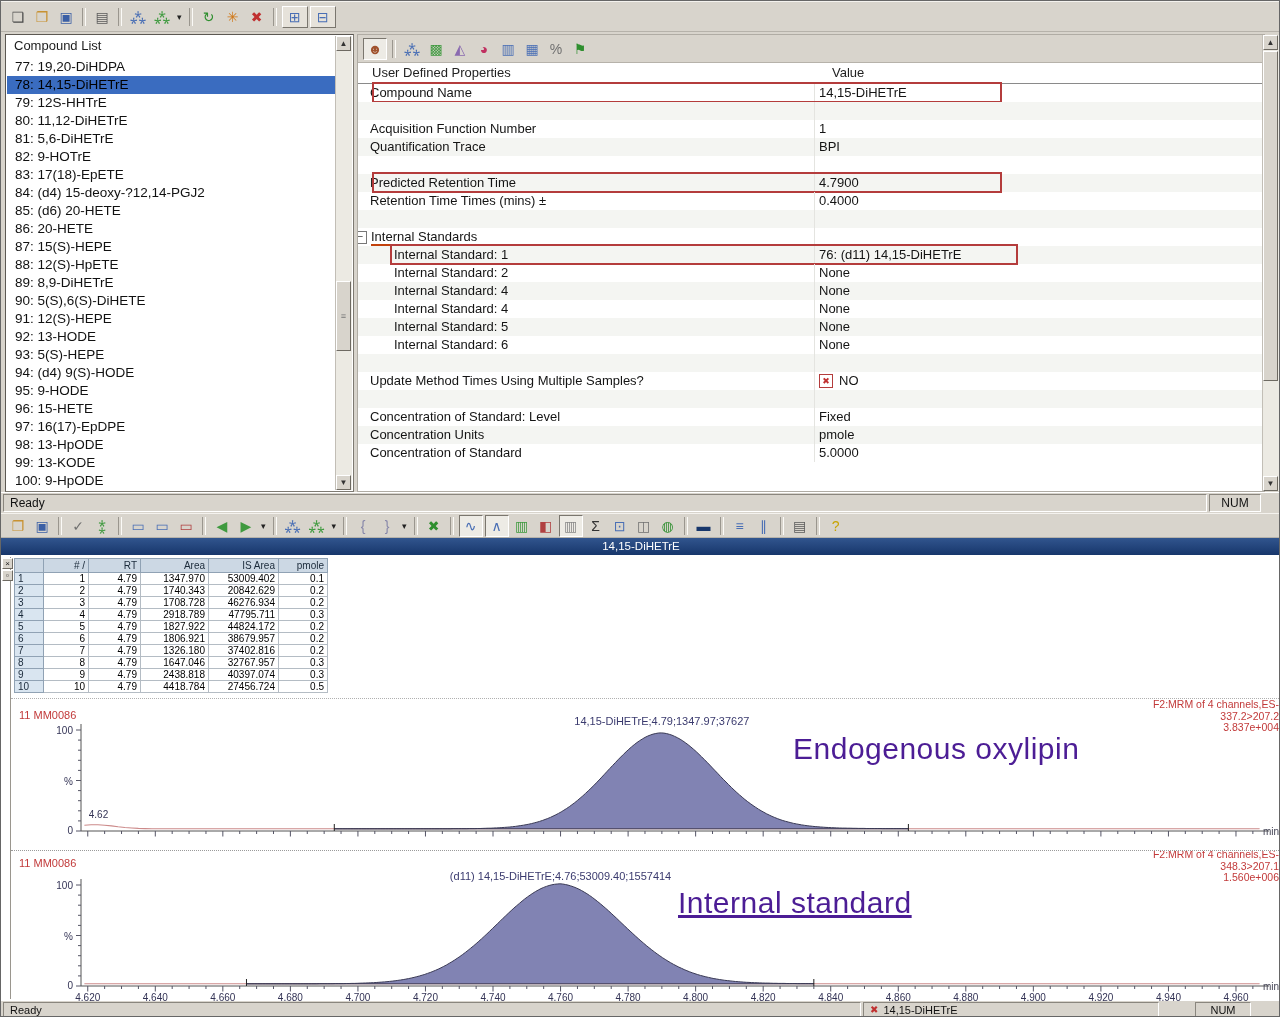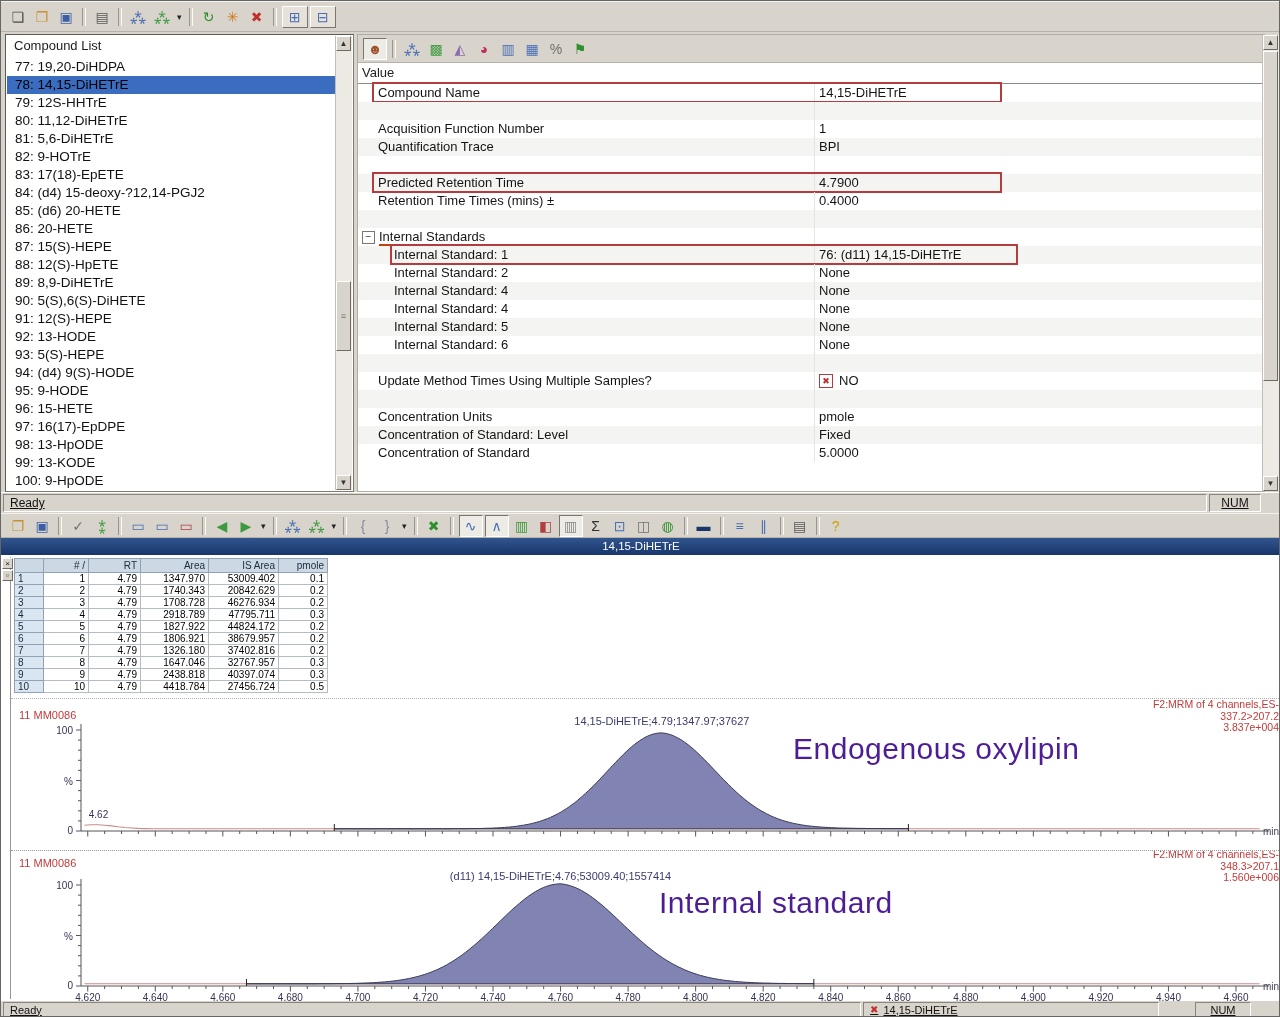--- a/index.html
+++ b/index.html
@@ -28,34 +28,34 @@
 
   
   .props-panel{position:absolute;left:356px;top:33px;width:908px;height:458px;background:#fff;box-sizing:border-box;border:1px solid #b0aca4;}
   .props-toolbar{height:27px;display:flex;align-items:center;background:#d8d4cc;border-bottom:1px solid #b6b2aa;padding-left:4px;}
   .props-grid{position:absolute;left:0;top:28px;right:0;bottom:0;font-size:13px;color:#141414;overflow:hidden;}
   .phead{display:flex;height:20px;line-height:20px;border-bottom:1px solid #8a8a8a;color:#222;}
   .phead .hl{width:456px;padding-left:14px;}
   .phead .hv{flex:1;padding-left:4px;}
   .prow{display:flex;height:18px;line-height:18px;position:relative;}
   .prow:nth-child(even){background:#f4f5f2;}
-  .plabel{width:456px;padding-left:20px;box-sizing:border-box;white-space:nowrap;}
+  .plabel{width:456px;padding-left:12px;box-sizing:border-box;white-space:nowrap;}
   .plabel.indent{padding-left:36px;}
   .pvalue{flex:1;padding-left:4px;border-left:1px solid #e4e4e0;display:flex;align-items:center;gap:6px;white-space:nowrap;}
   .boxed::after{content:"";position:absolute;left:14px;right:262px;top:-2px;bottom:-1px;border:2px solid #b43c3c;pointer-events:none;}
   .boxed2::after{content:"";position:absolute;left:32px;right:246px;top:-2px;bottom:-1px;border:2px solid #b43c3c;pointer-events:none;}
   .grpbox{display:inline-block;width:11px;height:11px;line-height:9px;text-align:center;border:1px solid #777;font-size:10px;color:#333;margin:0 4px 0 -16px;background:#fff;vertical-align:1px;}
   .grplabel{border-bottom:6px solid #c2410c;}
   .chkx{display:inline-block;width:12px;height:12px;line-height:12px;text-align:center;border:1px solid #b43c3c;color:#c03030;font-size:9px;background:#fff;}
 
   
   .statusbar{position:absolute;left:0;width:1280px;background:#d8d4cc;display:flex;align-items:stretch;font-size:12px;color:#111;box-sizing:border-box;padding:1px 2px;gap:2px;}
   #top-status{top:491px;height:21px;border-top:1px solid #fff;}
   #bottom-status{top:1000px;height:17px;font-size:11px;}
-  .spanel{border:1px solid;border-color:#8a867e #fff #fff #8a867e;background:#d8d4cc;display:flex;align-items:center;padding:0 6px;box-sizing:border-box;text-decoration:underline;}
+  .spanel{border:1px solid;border-color:#8a867e #fff #fff #8a867e;background:#d8d4cc;display:flex;align-items:center;padding:0 6px;box-sizing:border-box;}
   .sgrow{flex:1;}
 
   
   .titlebar{position:absolute;left:0;top:537px;width:1280px;height:17px;line-height:17px;background:linear-gradient(#31558e,#17366b);color:#fff;text-align:center;font-size:11.5px;}
   .quant-bg{position:absolute;left:0;top:554px;width:1280px;height:446px;background:#fff;}
   .quant-gutter{position:absolute;left:9px;top:556px;height:442px;width:2px;border-left:1px solid #9a968e;border-right:1px solid #fff;}
   .mini-btns{position:absolute;left:1px;top:557px;width:11px;display:flex;flex-direction:column;gap:1px;}
   .mini-btns span{width:11px;height:11px;font-size:8px;line-height:10px;text-align:center;background:#d8d4cc;border:1px solid;border-color:#fff #6e6a62 #6e6a62 #fff;box-sizing:border-box;color:#222;}
 
   
@@ -139,20 +139,21 @@
         <span class="tbi" style="color: rgb(63, 154, 63);">▩</span>
         <span class="tbi" style="color: rgb(138, 106, 176);">◭</span>
         <span class="tbi" style="color: rgb(192, 48, 96);">◕</span>
         <span class="tbi" style="color: rgb(74, 111, 181);">▥</span>
         <span class="tbi" style="color: rgb(74, 111, 181);">▦</span>
         <span class="tbi" style="color: rgb(112, 112, 112);">%</span>
         <span class="tbi" style="color: rgb(47, 143, 47);">⚑</span>
       </div>
     <div class="props-grid">
       <div class="phead">
+        <span class="hl">User Defined Properties</span>
         <span class="hv">Value</span>
       </div>
       <div id="props-rows">
           <div class="prow boxed">
             <span class="plabel">Compound Name</span>
             <span class="pvalue">14,15-DiHETrE</span>
           </div>
           <div class="prow">
             <span class="plabel"></span>
             <span class="pvalue"></span>
@@ -218,26 +219,26 @@
             <span class="pvalue">
               <span class="chkx">✖</span>
               <span>NO</span>
             </span>
           </div>
           <div class="prow">
             <span class="plabel"></span>
             <span class="pvalue"></span>
           </div>
           <div class="prow">
+            <span class="plabel">Concentration of Standard: Level</span>
+            <span class="pvalue">Fixed</span>
+          </div>
+          <div class="prow">
             <span class="plabel">Concentration Units</span>
             <span class="pvalue">pmole</span>
-          </div>
-          <div class="prow">
-            <span class="plabel">Concentration of Standard: Level</span>
-            <span class="pvalue">Fixed</span>
           </div>
           <div class="prow">
             <span class="plabel">Concentration of Standard</span>
             <span class="pvalue">5.0000</span>
           </div>
         </div>
     </div>
   </div>
   <div class="vscroll" style="top:34px;right:0;height:456px;width:16px;">
     <span class="sbtn" style="top:0;">▲</span>
@@ -611,21 +612,21 @@
         <polyline points="73.4,132.8 80.1,132.8 86.9,132.8 93.6,132.8 100.4,132.8 107.1,132.8 113.9,132.8 120.7,132.8 127.4,132.8 134.2,132.8 140.9,132.8 147.7,132.8 154.4,132.8 161.2,132.8 167.9,132.8 174.7,132.8 181.4,132.8 188.2,132.8 195.0,132.8 201.7,132.8 208.5,132.8 215.2,132.8 222.0,132.8 228.7,132.8 235.5,132.8 242.2,132.8 249.0,132.8 255.7,132.8 262.5,132.8 269.3,132.8 276.0,132.8 282.8,132.8 289.5,132.8 296.3,132.8 303.0,132.8 309.8,132.8 316.5,132.8 323.3,132.8 330.0,132.8 336.8,132.8 343.5,132.8 350.3,132.8 357.1,132.8 363.8,132.8 370.6,132.8 377.3,132.8 384.1,132.8 390.8,132.8 397.6,132.8 404.3,132.8 411.1,132.8 417.8,132.8 424.6,132.8 431.4,132.8 438.1,132.8 444.9,132.8 451.6,132.8 458.4,132.8 465.1,132.8 471.9,132.8 478.6,132.8 485.4,132.8 492.1,132.8 498.9,132.8 505.7,132.8 512.4,132.8 519.2,132.8 525.9,132.8 532.7,132.8 539.4,132.8 546.2,132.8 552.9,132.8 559.7,132.8 566.4,132.8 573.2,132.8 579.9,132.8 586.7,132.8 593.5,132.8 600.2,132.8 607.0,132.8 613.7,132.8 620.5,132.8 627.2,132.8 634.0,132.8 640.7,132.8 647.5,132.8 654.2,132.8 661.0,132.8 667.8,132.8 674.5,132.8 681.3,132.8 688.0,132.8 694.8,132.8 701.5,132.8 708.3,132.8 715.0,132.8 721.8,132.8 728.5,132.8 735.3,132.8 742.1,132.8 748.8,132.8 755.6,132.8 762.3,132.8 769.1,132.8 775.8,132.8 782.6,132.8 789.3,132.8 796.1,132.8 802.8,132.8 809.6,132.8 816.3,132.8 823.1,132.8 829.9,132.8 836.6,132.8 843.4,132.8 850.1,132.8 856.9,132.8 863.6,132.8 870.4,132.8 877.1,132.8 883.9,132.8 890.6,132.8 897.4,132.8 904.2,132.8 910.9,132.8 917.7,132.8 924.4,132.8 931.2,132.8 937.9,132.8 944.7,132.8 951.4,132.8 958.2,132.8 964.9,132.8 971.7,132.8 978.5,132.8 985.2,132.8 992.0,132.8 998.7,132.8 1005.5,132.8 1012.2,132.8 1019.0,132.8 1025.7,132.8 1032.5,132.8 1039.2,132.8 1046.0,132.8 1052.7,132.8 1059.5,132.8 1066.3,132.8 1073.0,132.8 1079.8,132.8 1086.5,132.8 1093.3,132.8 1100.0,132.8 1106.8,132.8 1113.5,132.8 1120.3,132.8 1127.0,132.8 1133.8,132.8 1140.6,132.8 1147.3,132.8 1154.1,132.8 1160.8,132.8 1167.6,132.8 1174.3,132.8 1181.1,132.8 1187.8,132.8 1194.6,132.8 1201.3,132.8 1208.1,132.8 1214.9,132.8 1221.6,132.8 1228.4,132.8 1235.1,132.8 1241.9,132.8 1248.6,132.8" fill="none" stroke="#cc8a8a" stroke-width="1.1"></polyline>
         <path d="M 235.5 132.8 L 235.5 132.8 L 238.2 132.8 L 240.9 132.8 L 243.6 132.8 L 246.3 132.8 L 249.0 132.8 L 251.7 132.8 L 254.4 132.8 L 257.1 132.8 L 259.8 132.8 L 262.5 132.8 L 265.2 132.8 L 267.9 132.8 L 270.6 132.8 L 273.3 132.8 L 276.0 132.8 L 278.7 132.8 L 281.4 132.8 L 284.1 132.8 L 286.8 132.8 L 289.5 132.8 L 292.2 132.8 L 294.9 132.8 L 297.6 132.8 L 300.3 132.8 L 303.0 132.8 L 305.7 132.8 L 308.4 132.7 L 311.1 132.7 L 313.8 132.7 L 316.5 132.7 L 319.2 132.7 L 321.9 132.7 L 324.6 132.6 L 327.3 132.6 L 330.0 132.6 L 332.7 132.6 L 335.4 132.5 L 338.1 132.5 L 340.8 132.4 L 343.5 132.4 L 346.3 132.3 L 349.0 132.2 L 351.7 132.1 L 354.4 132.0 L 357.1 131.9 L 359.8 131.8 L 362.5 131.7 L 365.2 131.5 L 367.9 131.3 L 370.6 131.1 L 373.3 130.9 L 376.0 130.7 L 378.7 130.4 L 381.4 130.1 L 384.1 129.8 L 386.8 129.4 L 389.5 129.0 L 392.2 128.6 L 394.9 128.1 L 397.6 127.6 L 400.3 127.0 L 403.0 126.4 L 405.7 125.7 L 408.4 125.0 L 411.1 124.2 L 413.8 123.4 L 416.5 122.4 L 419.2 121.5 L 421.9 120.4 L 424.6 119.3 L 427.3 118.1 L 430.0 116.8 L 432.7 115.4 L 435.4 114.0 L 438.1 112.4 L 440.8 110.8 L 443.5 109.1 L 446.2 107.3 L 448.9 105.5 L 451.6 103.5 L 454.3 101.5 L 457.0 99.4 L 459.7 97.2 L 462.4 95.0 L 465.1 92.7 L 467.8 90.3 L 470.5 87.9 L 473.2 85.4 L 475.9 82.9 L 478.6 80.3 L 481.3 77.7 L 484.0 75.1 L 486.7 72.5 L 489.4 69.9 L 492.1 67.2 L 494.8 64.7 L 497.5 62.1 L 500.2 59.6 L 502.9 57.1 L 505.7 54.7 L 508.4 52.4 L 511.1 50.1 L 513.8 47.9 L 516.5 45.9 L 519.2 44.0 L 521.9 42.2 L 524.6 40.5 L 527.3 39.0 L 530.0 37.6 L 532.7 36.4 L 535.4 35.4 L 538.1 34.5 L 540.8 33.8 L 543.5 33.3 L 546.2 33.0 L 548.9 32.8 L 551.6 33.0 L 554.3 33.5 L 557.0 34.1 L 559.7 34.9 L 562.4 35.8 L 565.1 36.9 L 567.8 38.1 L 570.5 39.5 L 573.2 41.1 L 575.9 42.7 L 578.6 44.5 L 581.3 46.4 L 584.0 48.5 L 586.7 50.6 L 589.4 52.8 L 592.1 55.1 L 594.8 57.4 L 597.5 59.8 L 600.2 62.3 L 602.9 64.8 L 605.6 67.3 L 608.3 69.9 L 611.0 72.5 L 613.7 75.0 L 616.4 77.6 L 619.1 80.1 L 621.8 82.6 L 624.5 85.1 L 627.2 87.5 L 629.9 89.9 L 632.6 92.2 L 635.3 94.5 L 638.0 96.7 L 640.7 98.8 L 643.4 100.9 L 646.1 102.9 L 648.8 104.8 L 651.5 106.7 L 654.2 108.4 L 656.9 110.1 L 659.6 111.7 L 662.4 113.3 L 665.1 114.7 L 667.8 116.1 L 670.5 117.3 L 673.2 118.6 L 675.9 119.7 L 678.6 120.8 L 681.3 121.8 L 684.0 122.7 L 686.7 123.6 L 689.4 124.4 L 692.1 125.1 L 694.8 125.8 L 697.5 126.4 L 700.2 127.0 L 702.9 127.6 L 705.6 128.0 L 708.3 128.5 L 711.0 128.9 L 713.7 129.3 L 716.4 129.6 L 719.1 129.9 L 721.8 130.2 L 724.5 130.5 L 727.2 130.7 L 729.9 130.9 L 732.6 131.1 L 735.3 131.3 L 738.0 131.4 L 740.7 131.6 L 743.4 131.7 L 746.1 131.8 L 748.8 131.9 L 751.5 132.0 L 754.2 132.1 L 756.9 132.1 L 759.6 132.2 L 762.3 132.3 L 765.0 132.3 L 767.7 132.4 L 770.4 132.4 L 773.1 132.4 L 775.8 132.5 L 778.5 132.5 L 781.2 132.5 L 783.9 132.5 L 786.6 132.6 L 789.3 132.6 L 792.0 132.6 L 794.7 132.6 L 797.4 132.6 L 800.1 132.6 L 802.8 132.6 L 802.8 132.8 Z" fill="#8183b3" stroke="#3a3a55" stroke-width="1"></path>
         <line x1="235.47999999999845" y1="135" x2="235.47999999999845" y2="128" stroke="#222" stroke-width="1"></line>
         <line x1="802.8399999999995" y1="135" x2="802.8399999999995" y2="128" stroke="#222" stroke-width="1"></line>
         <text x="8" y="16" font-size="11" fill="#c23a3a" text-anchor="start" font-family="&quot;Liberation Sans&quot;, sans-serif">11 MM0086</text>
         <text x="1268" y="7" font-size="10.5" fill="#c23a3a" text-anchor="end" font-family="&quot;Liberation Sans&quot;, sans-serif">F2:MRM of 4 channels,ES-</text>
         <text x="1268" y="18.5" font-size="10.5" fill="#c23a3a" text-anchor="end" font-family="&quot;Liberation Sans&quot;, sans-serif">348.3&gt;207.1</text>
         <text x="1268" y="30" font-size="10.5" fill="#c23a3a" text-anchor="end" font-family="&quot;Liberation Sans&quot;, sans-serif">1.560e+006</text>
         <text x="549.5542857142843" y="29" font-size="11" fill="#3a3a6e" text-anchor="middle" font-family="&quot;Liberation Sans&quot;, sans-serif">(d11) 14,15-DiHETrE;4.76;53009.40;1557414</text>
       </svg>
-      <div class="overlay-label" style="left: 648px; top: 35px;">Internal standard</div>
+      <div class="overlay-label" style="left: 667px; top: 35px; text-decoration: underline;">Internal standard</div>
     </div>
 
   <div class="statusbar" id="bottom-status">
     <div class="spanel sgrow">Ready</div>
     <div class="spanel" style="width:296px;">
       <span style="color:#c03030;font-size:10px;margin-right:5px;">✖</span>
       <span>14,15-DiHETrE</span>
     </div>
     <div style="width:32px;"></div>
     <div class="spanel" style="width:56px;justify-content:center;">NUM</div>

